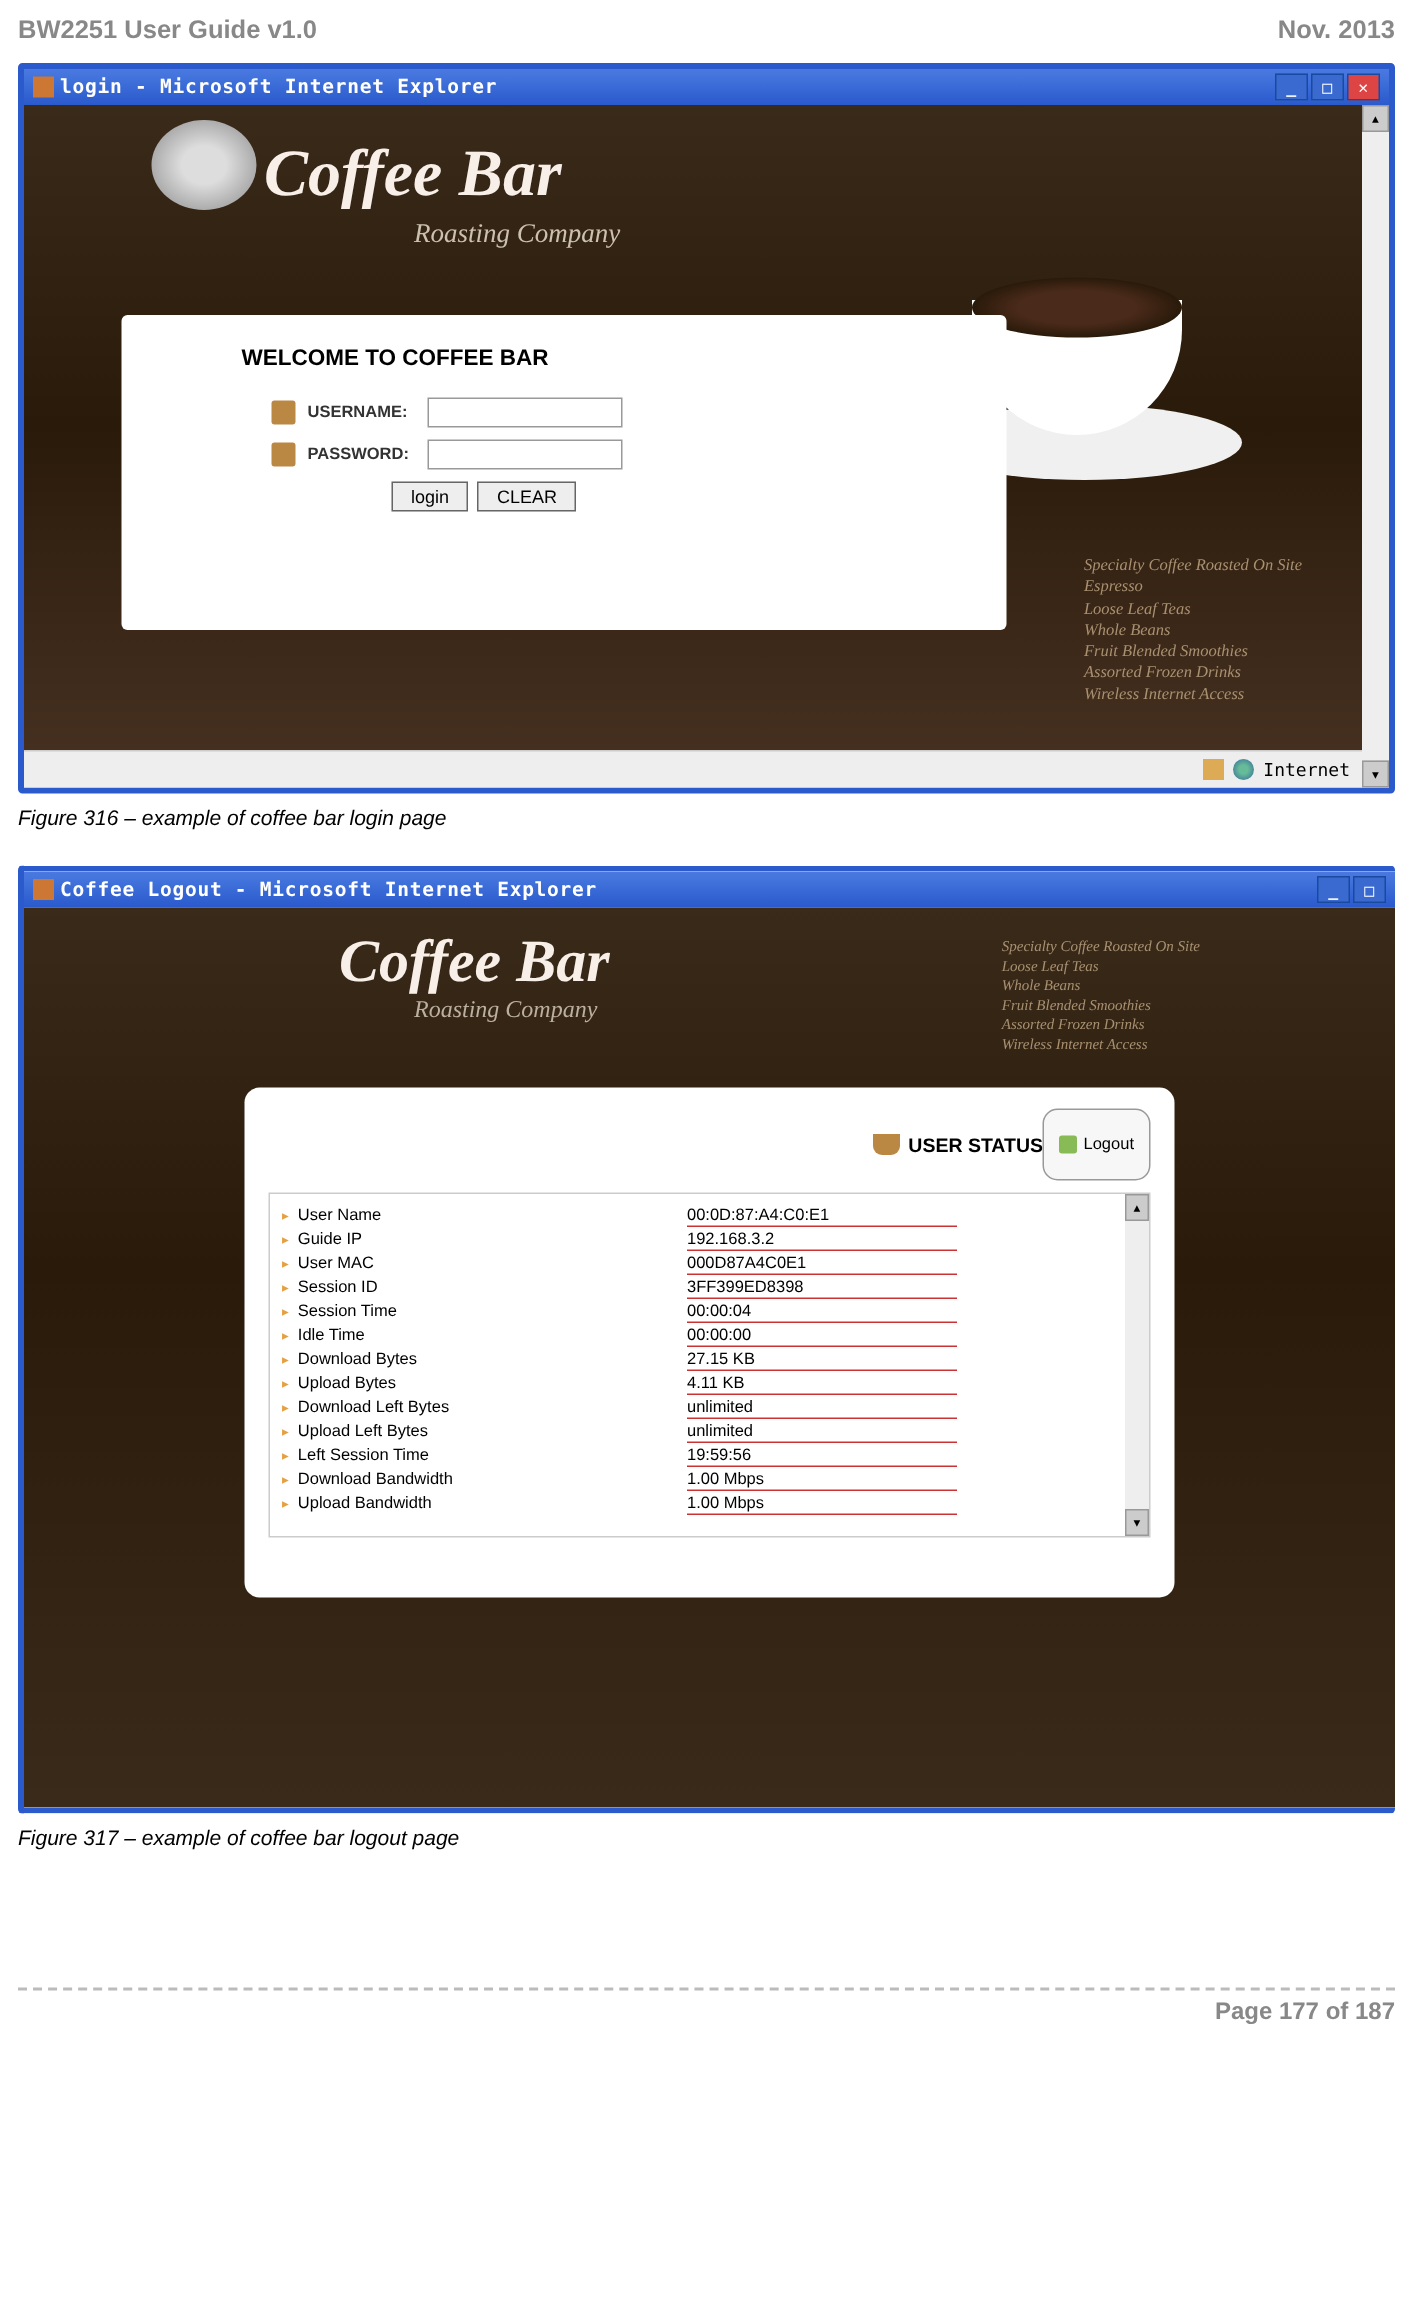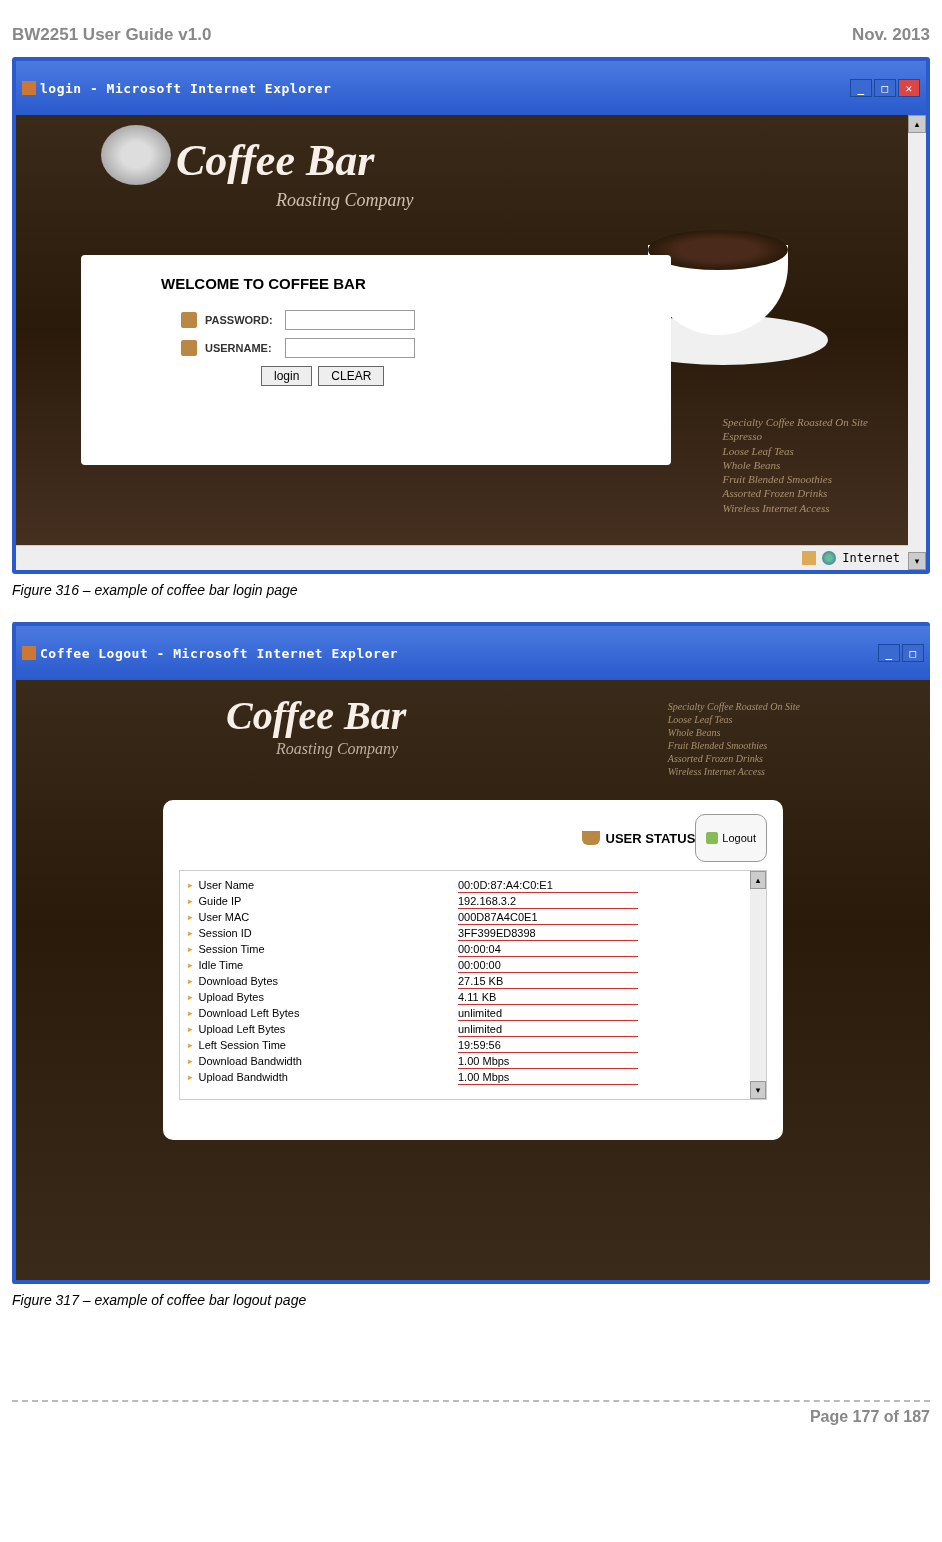--- a/index.html
+++ b/index.html
@@ -9,33 +9,32 @@
       background: #fff;
       padding: 10px 12px;
     }
     .header {
       display: flex;
       justify-content: space-between;
       color: #888;
       font-size: 17px;
       font-weight: bold;
       margin-bottom: 12px;
-      margin-top: 15px;
     }
     .browser-window {
       border: 4px solid #2a5acc;
       border-radius: 3px;
       margin-bottom: 8px;
       background: #fff;
       position: relative;
     }
     .titlebar {
       background: linear-gradient(#4a7ae0, #2a5acc);
       color: #fff;
-      padding: 18px 6px;
+      padding: 3px 6px;
       font-family: monospace;
       font-size: 13px;
       font-weight: bold;
       display: flex;
       justify-content: space-between;
       align-items: center;
       letter-spacing: 0.5px;
     }
     .titlebar-left { display: flex; align-items: center; gap: 4px; }
     .titlebar-icon { width: 14px; height: 14px; background: #c73; display: inline-block; }
@@ -215,27 +214,27 @@
         </div>
         <div class="cup">
           <div class="saucer"></div>
           <div class="cup-body"></div>
           <div class="cup-top"></div>
         </div>
         <div class="login-card">
           <div class="welcome">WELCOME TO COFFEE BAR</div>
           <div class="form-row">
             <span class="form-icon"></span>
+            <span class="form-label">USERNAME:</span>
+            <input class="form-input" style="">
+          </div>
+          <div class="form-row">
+            <span class="form-icon"></span>
             <span class="form-label">PASSWORD:</span>
             <input class="form-input" type="password" style="">
-          </div>
-          <div class="form-row">
-            <span class="form-icon"></span>
-            <span class="form-label">USERNAME:</span>
-            <input class="form-input" style="">
           </div>
           <div class="btn-row">
             <button class="btn">login</button>
             <button class="btn">CLEAR</button>
           </div>
         </div>
         <div class="decor-text">
           Specialty Coffee Roasted On Site<br>Espresso<br>Loose Leaf Teas<br>Whole Beans<br>Fruit Blended Smoothies<br>Assorted Frozen Drinks<br>Wireless Internet Access
         </div>
       </div>

